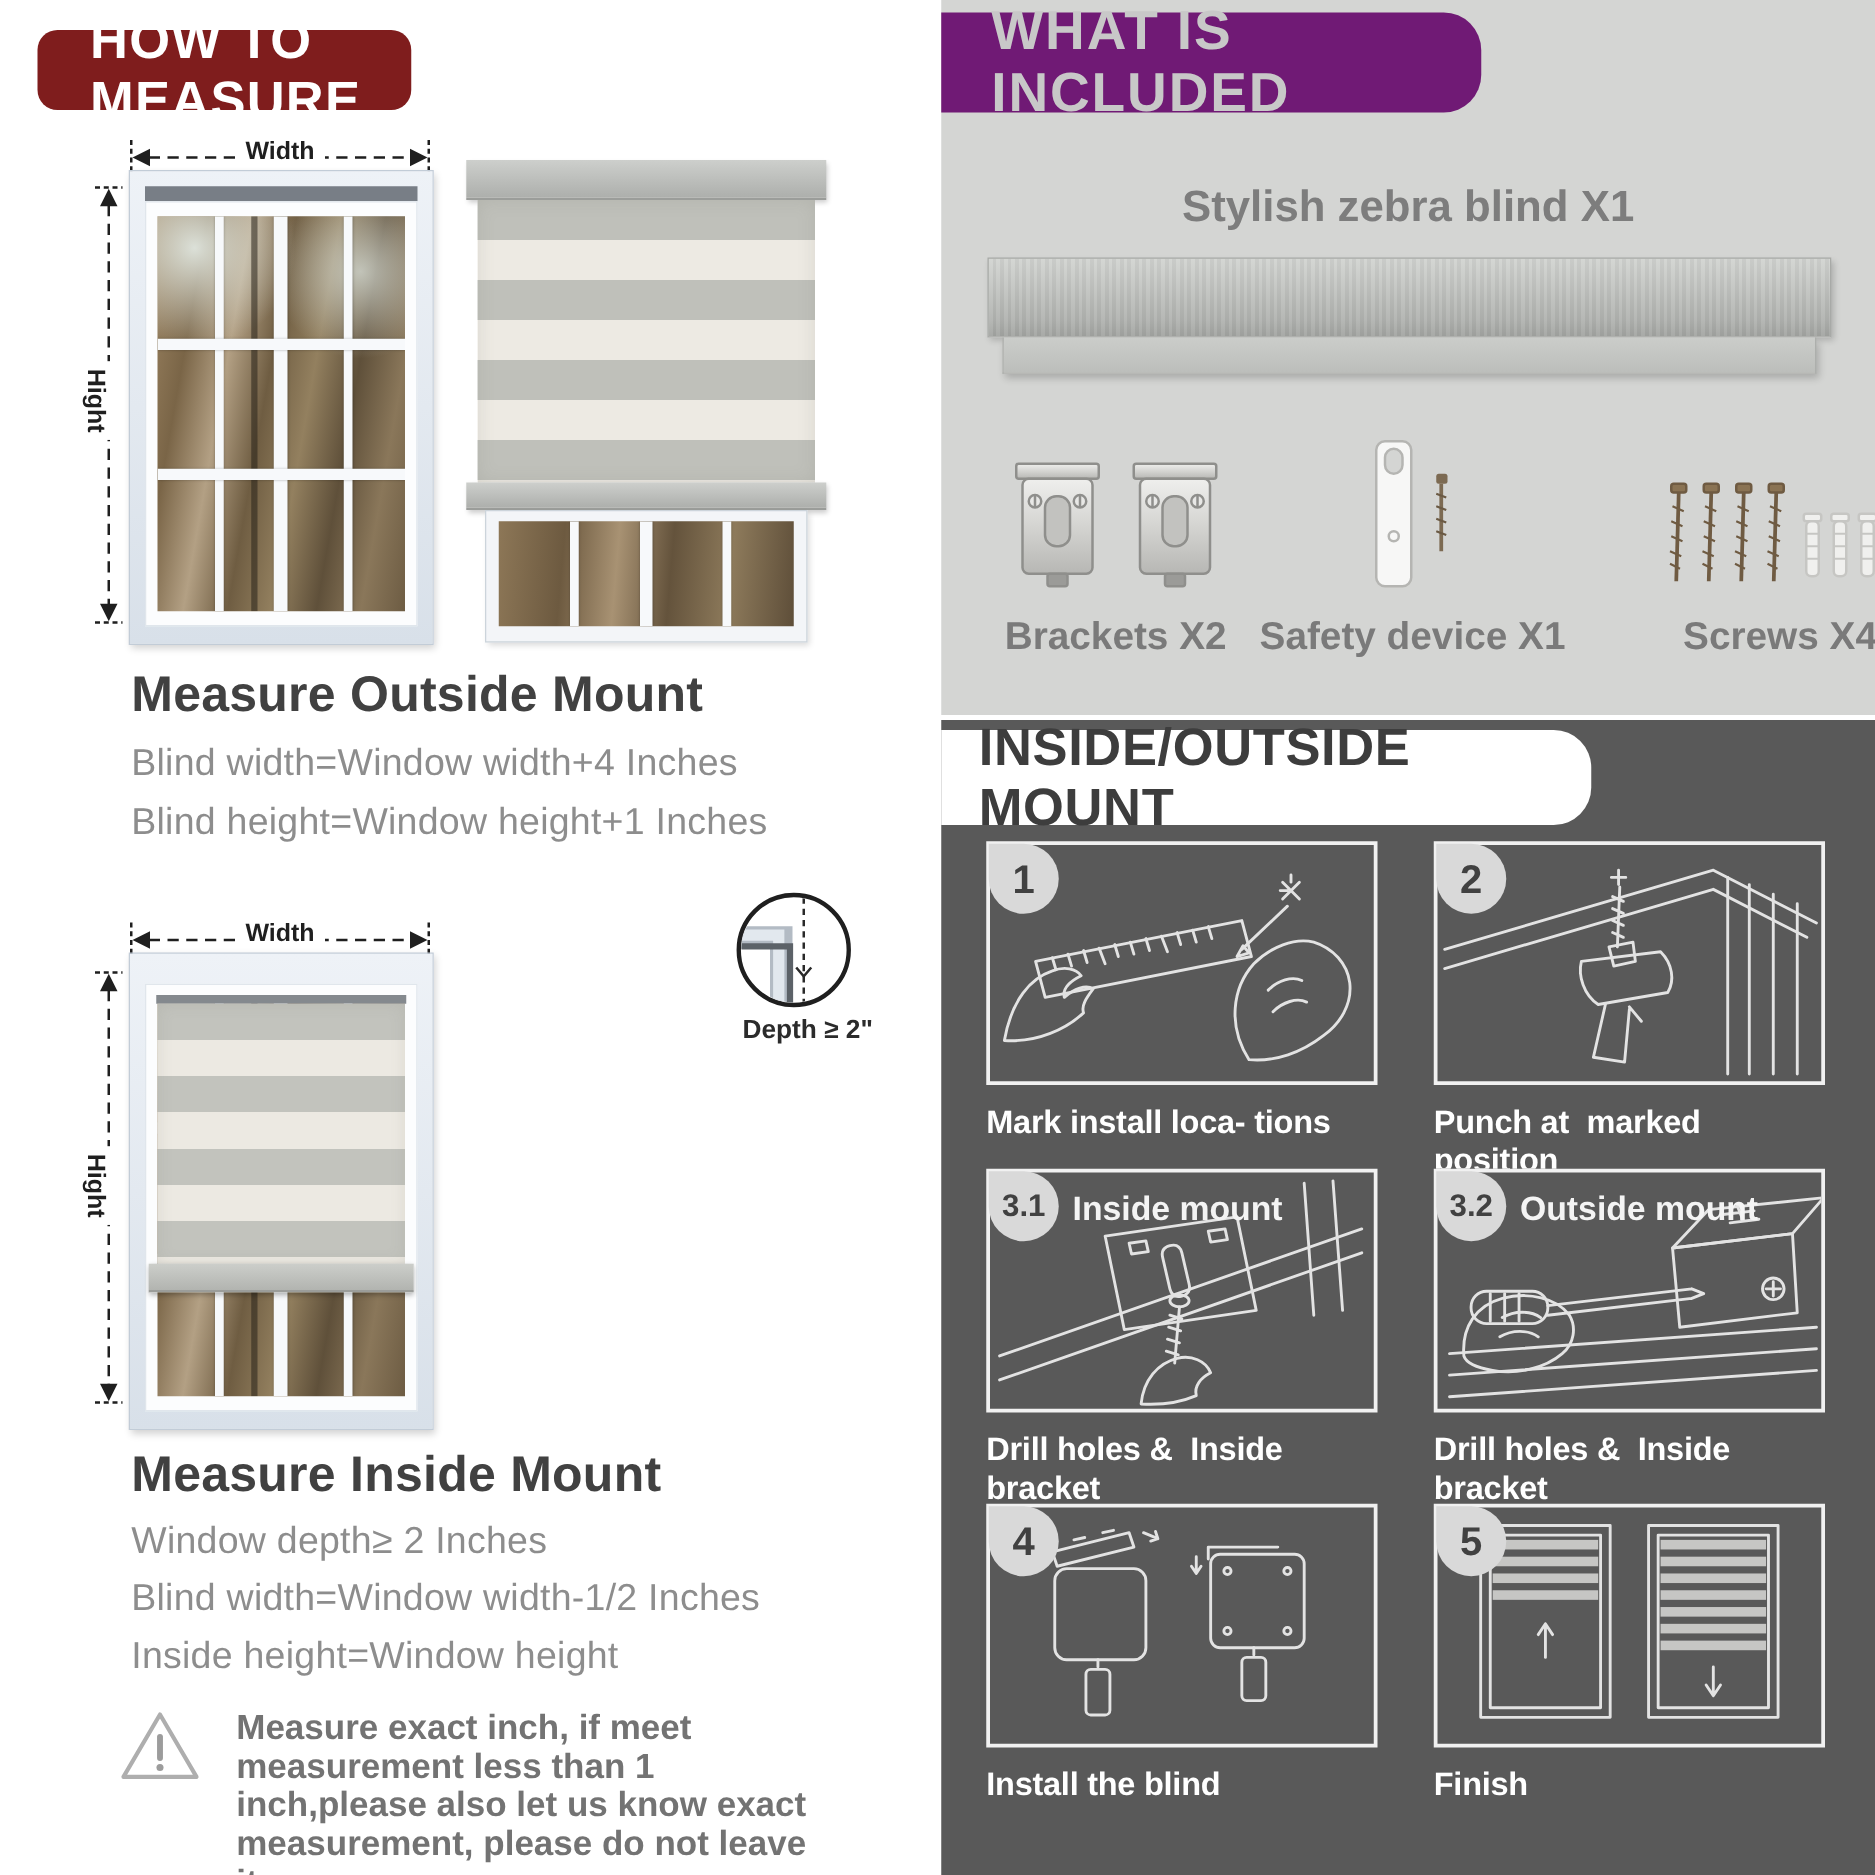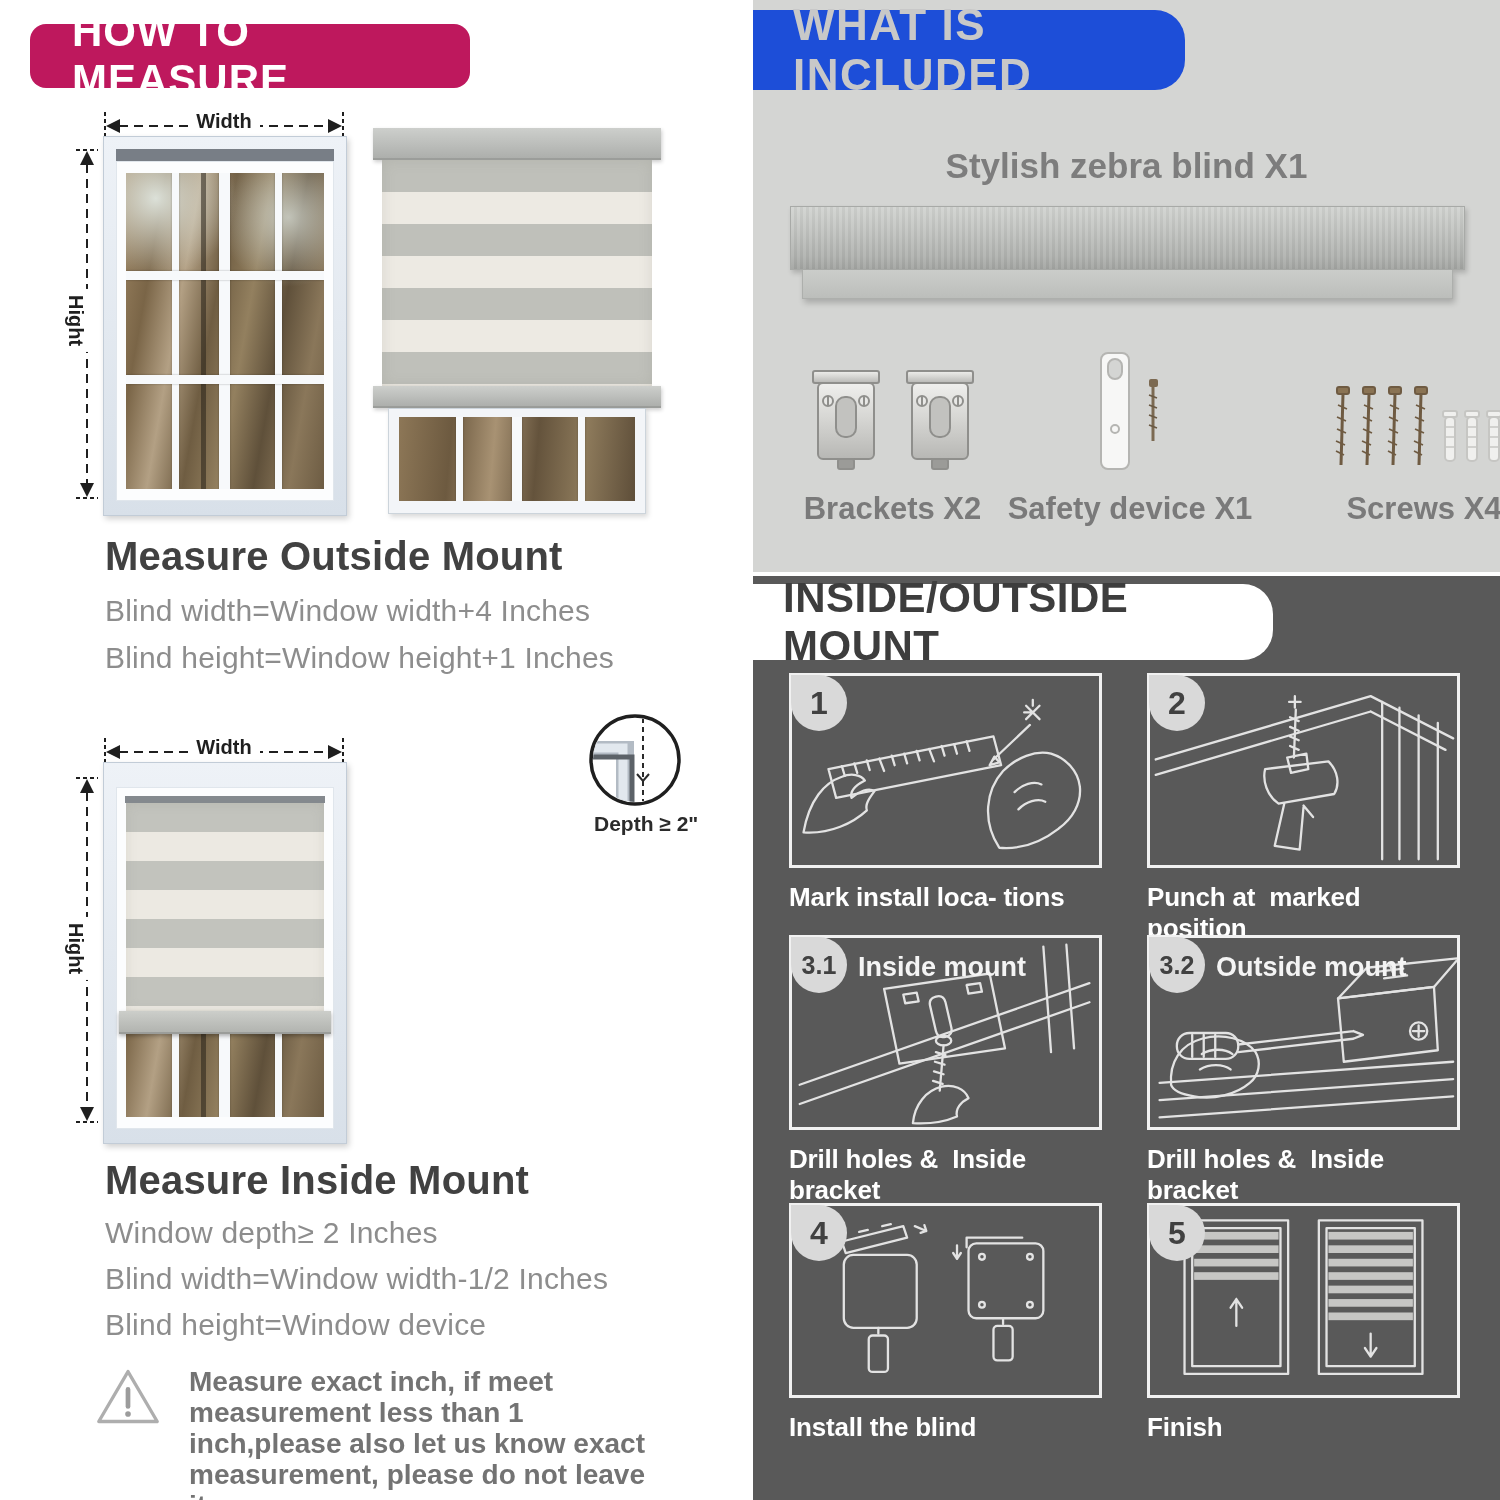--- a/index.html
+++ b/index.html
@@ -1,20 +1,20 @@
 <!DOCTYPE html>
 <html><head>
 <meta charset="utf-8">
 <style>
   html,body{margin:0;padding:0;background:#fff;}
   #canvas{position:relative;width:1500px;height:1500px;background:#fff;overflow:hidden;
           font-family:"Liberation Sans", sans-serif;}
   .abs{position:absolute;}
   
-  .howto-badge{left:30px;top:24px;width:440px;height:64px;background:#be185d;border-radius:16px;
+  .howto-badge{left:30px;top:24px;width:299px;height:64px;background:#7f1d1d;border-radius:16px;
 img     display:flex;align-items:center;padding-left:42px;box-sizing:border-box;}
   .howto-badge{display:flex;}
   .howto-badge span{font-size:42px;font-weight:700;color:#ffffff;letter-spacing:1px;}
   .sec{left:58px;width:650px;}
   .sec1{top:108px;height:420px;}
   .sec2{top:728px;height:436px;}
   
   .win{position:absolute;width:242px;height:378px;background:linear-gradient(180deg,#eef2f7,#d8e0e9);
        border:1px solid #c2ccd7;box-shadow:2px 3px 6px rgba(0,0,0,.18);}
   .win .topstrip{position:absolute;left:12px;right:12px;top:12px;height:12px;background:#787e86;}
@@ -57,21 +57,21 @@
   .b2rail{height:21px;margin:0 -6px;background:linear-gradient(180deg,#ccceca,#b2b4b0);
      border-bottom:2px solid #9b9d9a;box-shadow:0 2px 4px rgba(0,0,0,.3);}
   .depth-circle{position:absolute;left:529px;top:-16px;width:96px;height:96px;}
   .depth-label{position:absolute;left:536px;top:84px;font-size:21px;font-weight:700;color:#2b2b2b;white-space:nowrap;}
   .h1{position:absolute;left:105px;font-size:40px;font-weight:700;color:#414141;letter-spacing:.2px;}
   .bodyline{position:absolute;left:105px;font-size:30px;font-weight:400;color:#8d8d8d;letter-spacing:.2px;white-space:nowrap;}
   .warnbox{position:absolute;left:95px;top:1366px;width:560px;display:flex;gap:28px;align-items:flex-start;}
   .warntext{font-size:28px;line-height:31px;font-weight:700;color:#737373;width:460px;}
   
   .panel-light{left:753px;top:0;width:747px;height:572px;background:#d4d5d3;}
-  .inc-badge{left:753px;top:10px;width:432px;height:80px;background:#1d4ed8;border-radius:0 30px 30px 0;
+  .inc-badge{left:753px;top:10px;width:432px;height:80px;background:#701a75;border-radius:0 30px 30px 0;
      display:flex;align-items:center;padding-left:40px;box-sizing:border-box;}
   .inc-badge span{font-size:44px;font-weight:700;color:#c8c8c8;letter-spacing:1.5px;}
   .product-label{left:753px;top:146px;width:747px;text-align:center;font-size:35px;font-weight:700;color:#7d7d7d;}
   .headrail{left:790px;top:206px;width:675px;}
   .hr-main{height:62px;
      background:linear-gradient(180deg,#d2d4d1 0%,#c2c4c1 40%,#b1b3b0 80%,#a3a5a2 100%),
        repeating-linear-gradient(90deg, rgba(255,255,255,.05) 0 3px, rgba(0,0,0,.04) 3px 6px);
      background-blend-mode:overlay;border:1px solid #a8aaa7;box-shadow:2px 3px 5px rgba(0,0,0,.18);}
   .hr-valance{height:28px;margin:0 12px;background:linear-gradient(180deg,#cbcdca,#bcbebb);
      border:1px solid #adafac;border-top:none;box-shadow:2px 4px 6px rgba(0,0,0,.2);}
@@ -201,21 +201,21 @@
         <path d="M56,6 L56,94" stroke="#2a2a2a" stroke-width="2" stroke-dasharray="5 4" fill="none"></path>
         <path d="M50,62 l6,7 6,-7" stroke="#2a2a2a" stroke-width="2" fill="none"></path>
       </g>
     </svg>
     <div class="depth-label">Depth ≥ 2"</div>
   </div>
 
   <div class="abs h1" style="top:1158px;">Measure Inside Mount</div>
   <div class="abs bodyline" style="top:1216px;">Window depth≥ 2 Inches</div>
   <div class="abs bodyline" style="top:1262px;">Blind width=Window width-1/2 Inches</div>
-  <div class="abs bodyline" style="top:1308px;">Blind height=Window device</div>
+  <div class="abs bodyline" style="top:1308px;">Inside height=Window height</div>
 
   <div class="warnbox">
     <svg width="66" height="62" viewBox="0 0 70 64">
       <path d="M35,5 L66,58 L4,58 Z" fill="none" stroke="#aeaeae" stroke-width="3.5" stroke-linejoin="round"></path>
       <path d="M35,24 V42" stroke="#9c9c9c" stroke-width="5" stroke-linecap="round" fill="none"></path>
       <circle cx="35" cy="50" r="3" fill="#9c9c9c"></circle>
     </svg>
     <div class="warntext">Measure exact inch, if meet measurement less than 1 inch,please also let us know exact measurement, please do not leave it</div>
   </div>
 

